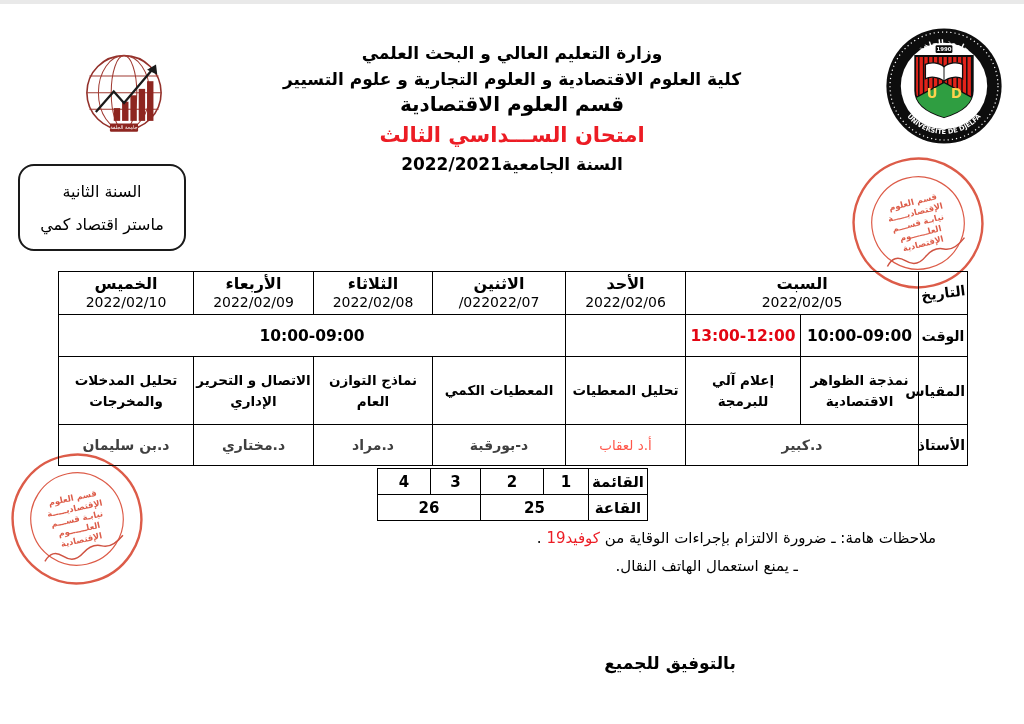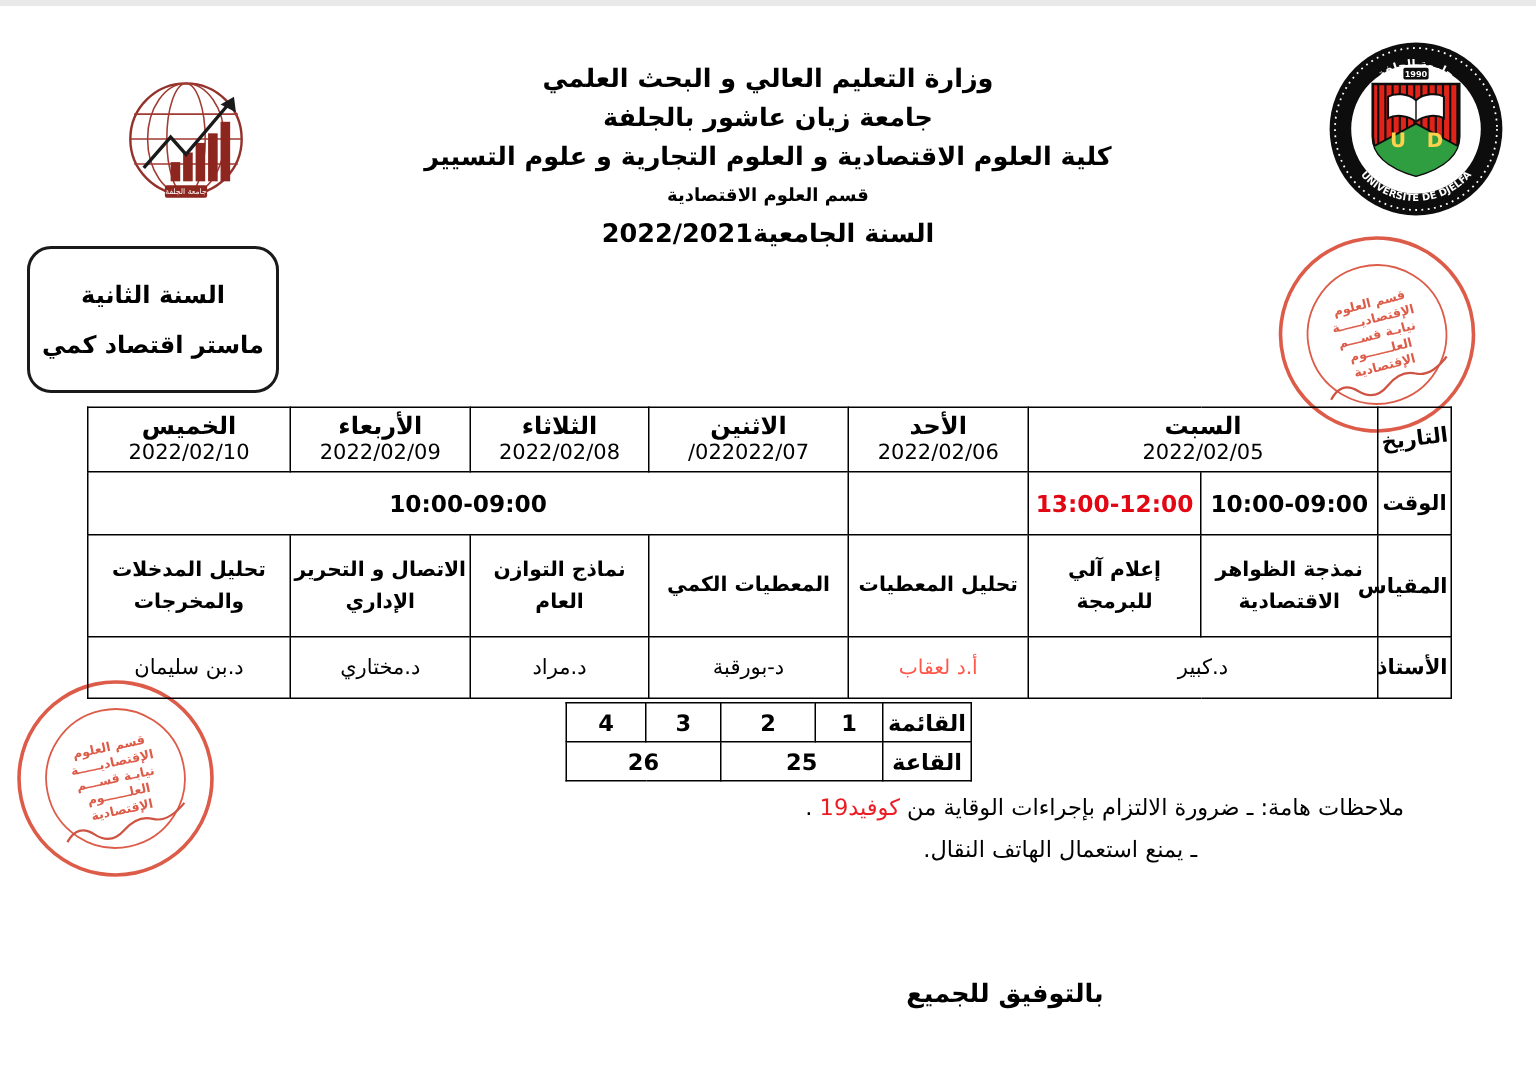--- a/index.html
+++ b/index.html
@@ -6,31 +6,31 @@
   html,body { background:#e9e9e9; }
   .page {
     position:relative; width:1024px; height:724px; margin:4px auto;
     background:#ffffff; overflow:hidden;
     font-family:"DejaVu Sans", sans-serif; color:#000;
     direction:rtl;
   }
   
   .header-block { position:absolute; left:262px; top:36px; width:500px; text-align:center; font-weight:bold; }
   .header-block .h-line { font-size:17px; line-height:26px; }
-  .header-block .h-line-dept { font-size:12px; line-height:25px; }
+  .header-block .h-line-dept { font-size:20px; line-height:25px; }
   .header-block .h-title { font-size:21px; line-height:32px; color:#ec1c24; margin-top:2px; }
   .header-block .h-year { font-size:17px; line-height:26px; }
   .ltr { direction:ltr; unicode-bidi:embed; }
 
   
   .level-box {
-    position:absolute; left:18px; top:160px; width:168px; height:98px;
+    position:absolute; left:18px; top:160px; width:168px; height:87px;
     border:2.5px solid #1a1a1a; border-radius:16px;
     display:flex; flex-direction:column; justify-content:center; align-items:center; gap:14px;
-    font-weight:bold; font-size:16px; text-align:center;
+    font-weight:normal; font-size:16px; text-align:center;
   }
 
   
   .logo-left  { position:absolute; left:60px;  top:26px; width:128px; height:128px; }
   .logo-right { position:absolute; left:884px; top:20px; width:120px; height:124px; }
 
   
   .stamp { position:absolute; width:134px; height:134px; opacity:.88; mix-blend-mode:multiply; z-index:6; }
   .stamp-top-right  { left:851px; top:152px; transform:rotate(-14deg); }
   .stamp-bottom-left{ left:10px;  top:448px; transform:rotate(-12deg); }
@@ -46,21 +46,21 @@
   tr.r-time   { height:42px; }
   tr.r-course { height:68px; }
   tr.r-prof   { height:41px; }
   .lbl { font-weight:bold; font-size:14px; }
   .lbl-date span { display:inline-block; transform:rotate(-7deg); }
   .day-name { font-weight:bold; font-size:16px; line-height:19px; }
   .day-date { font-weight:normal; font-size:14px; line-height:19px; }
   .time-txt { font-weight:bold; font-size:15.5px; }
   .time-red { color:#e30613; }
   .course   { font-weight:bold; font-size:13.5px; line-height:21px; }
-  .prof     { font-weight:normal; font-size:14px; color:#000000; }
+  .prof     { font-weight:bold; font-size:14px; color:#404040; }
   .prof-light { font-weight:normal; font-size:13.5px; color:#ff564a; }
 
   
   table.rooms {
     position:absolute; left:377px; top:464px; width:270px;
     border-collapse:collapse; table-layout:fixed; direction:rtl;
     text-align:center; font-weight:bold; font-size:15px; z-index:3;
   }
   table.rooms td { border:1.4px solid #000; height:26px; padding:0 2px; }
 
@@ -79,23 +79,23 @@
 
   svg text { font-family:"DejaVu Sans", sans-serif; }
 </style>
 </head>
 <body>
 
 <div class="page">
 
   <div class="header-block">
     <div class="h-line">وزارة التعليم العالي و البحث العلمي</div>
-    <div class="h-line">جامعة زيان عاشور بالجلفة</div>
     <div class="h-line">كلية العلوم الاقتصادية و العلوم التجارية و علوم التسيير</div>
     <div class="h-line h-line-dept">قسم العلوم الاقتصادية</div>
+    <div class="h-title">امتحان الســـداسي الثالث</div>
     <div class="h-year"><span>السنة الجامعية</span><span class="ltr">2022/2021</span></div>
   </div>
 
   <svg class="logo-left" viewBox="0 0 200 200" aria-hidden="true">
     <defs>
         <path id="facring" d="M 100,16 A 84,84 0 1,1 99.9,16"></path>
       </defs>
     <text font-size="8" fill="#b29a92" font-weight="bold">
       <textPath href="#facring">كلية العلوم الاقتصادية والتجارية وعلوم التسيير ـ جامعة الجلفة</textPath>
     </text>

